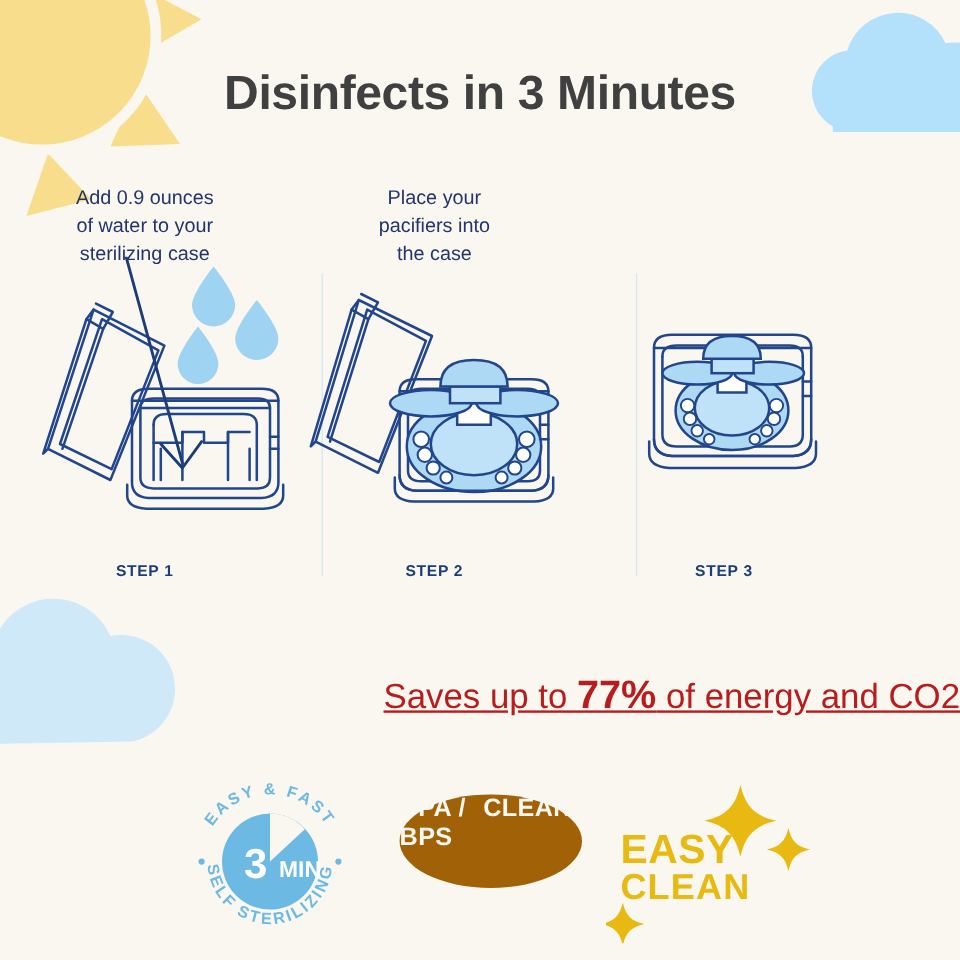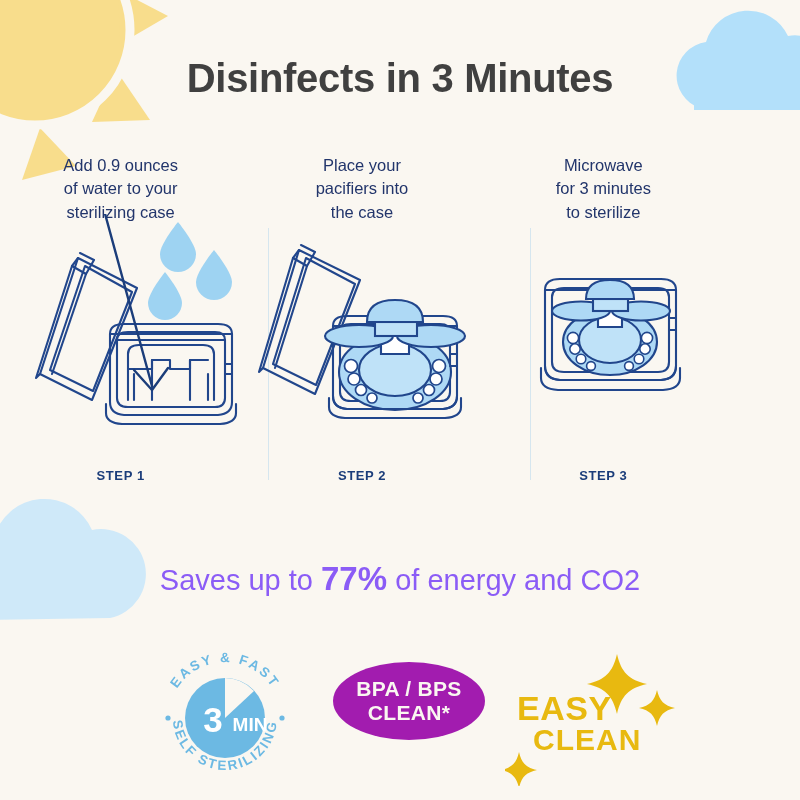--- a/index.html
+++ b/index.html
@@ -59,46 +59,47 @@
   .divider{
     position:absolute;top:78px;width:1px;height:252px;
     background:#d5e6ef;
   }
   .divider.d1{left:268px;}
   .divider.d2{left:530px;}
 
   
   .savings{
     position:absolute;left:0;right:0;top:560px;
-    text-align:center;
-    color:#8b5cf6;
+    text-align:right;
+    color:#b91c1c;
     font-size:29px;
+    text-decoration:underline;
   }
   .savings .pct{font-weight:bold;font-size:33px;}
 
   
   .badges{
     position:absolute;left:0;top:640px;width:800px;height:150px;
   }
   .badge-seal{position:absolute;left:155px;top:8px;}
   .badge-bpa{
     position:absolute;left:333px;top:22px;
     width:152px;height:78px;
-    background:#a21caf;border-radius:50%;
-    display:flex;flex-direction:column;align-items:center;justify-content:center;
+    background:#a16207;border-radius:50%;
+    display:flex;flex-direction:row;justify-content:center;
     color:#faf7f1;font-weight:bold;font-size:21px;line-height:1.12;
     letter-spacing:0.3px;
   }
   .badge-clean{position:absolute;left:505px;top:6px;}
   .clean-text{
     position:absolute;left:12px;top:46px;
     color:#e8b910;font-weight:bold;line-height:0.97;
   }
   .clean-text .l1{display:block;font-size:34px;letter-spacing:0.5px;}
-  .clean-text .l2{display:block;font-size:30px;letter-spacing:1px;margin-left:16px;}
+  .clean-text .l2{display:block;font-size:30px;letter-spacing:1px;}
 </style>
 </head>
 <body>
 
 <div class="stage">
 
   <svg class="bg-layer" width="800" height="800" viewBox="0 0 800 800">
 
     <g>
       <circle cx="35" cy="30" r="95" fill="#f8dd8c"></circle>
@@ -217,25 +218,20 @@
             <path d="M92 182 Q92 194 106 195 L202 195 Q216 194 216 182"></path>
             <path d="M88 184 L88 193 Q88 203 104 204 L204 204 Q220 203 220 193 L220 184"></path>
             <path d="M209 140 L216 140 M209 152 L216 152"></path>
           </g>
         </svg>
       </div>
       <div class="step-label">STEP 2</div>
     </div>
 
     <div class="step">
-      <div class="step-caption">
-        <span>Microwave</span><br>
-        <span>for 3 minutes</span><br>
-        <span>to sterilize</span>
-      </div>
       <div class="step-art">
         <svg width="250" height="230" viewBox="0 0 250 230">
           <g fill="none" stroke="#21468c" stroke-width="2.1" stroke-linejoin="round" stroke-linecap="round">
             <path d="M62 76 L62 152 Q62 165 77 166 L178 166 Q193 165 193 152 L193 76 Z"></path>
             <path d="M62 76 Q62 65 77 65 L178 65 Q193 65 193 76"></path>
             <path d="M69 83 L69 148 Q69 158 81 158 L175 158 Q186 158 186 148 L186 83"></path>
             <path d="M69 83 Q69 74 81 74 L175 74 Q186 74 186 83"></path>
           </g>
           <g>
             <ellipse cx="127" cy="128" rx="47" ry="33" fill="#aed9f5" stroke="#21468c" stroke-width="2.1"></ellipse>

